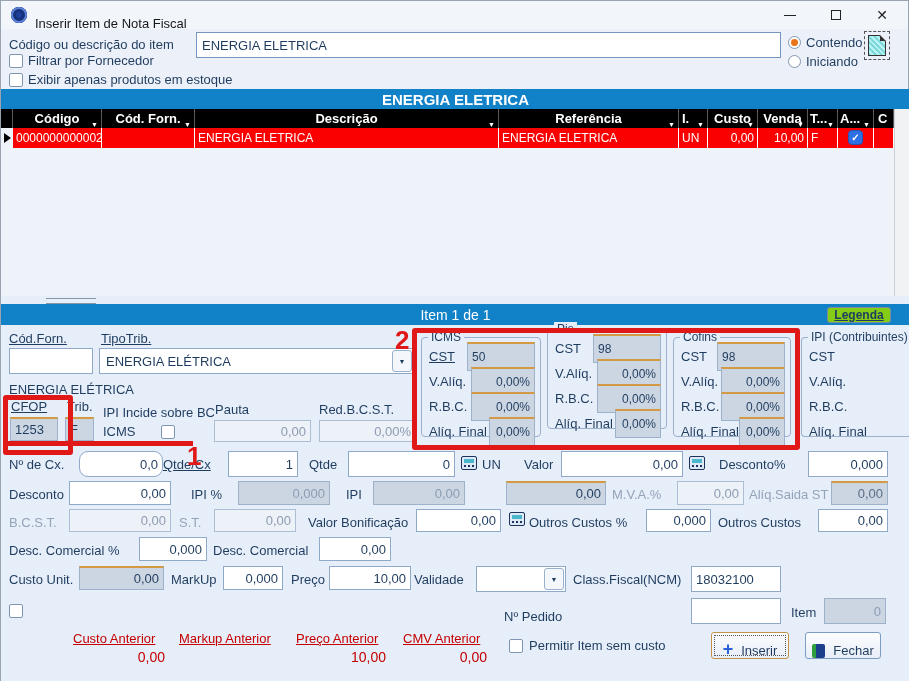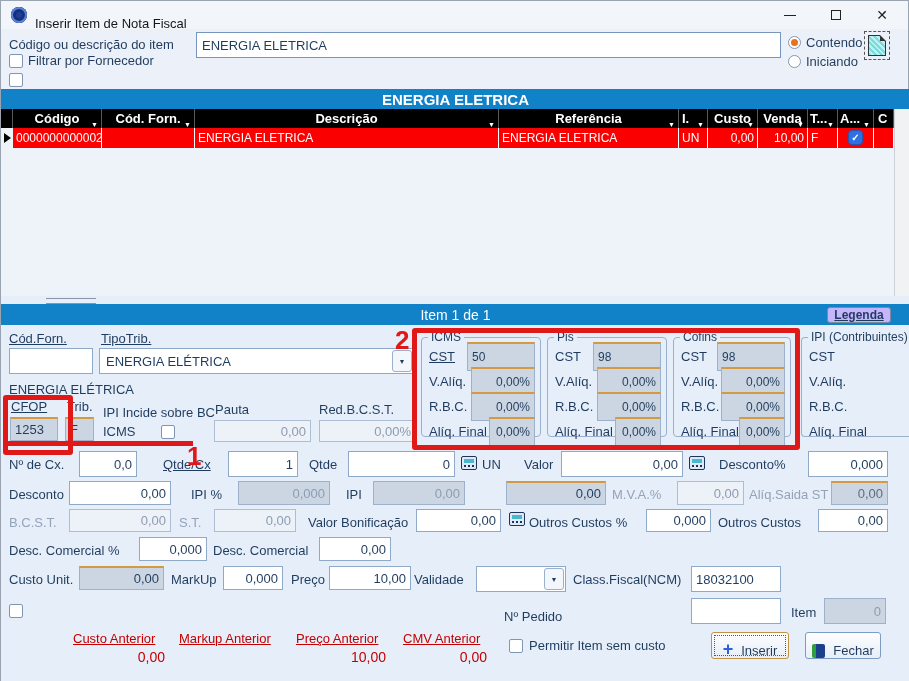--- a/index.html
+++ b/index.html
@@ -47,21 +47,21 @@
   .vsb{position:absolute;left:893px;top:108px;width:16px;height:187px;background:#f1f2f4;border-left:1px solid #ccd1d8;box-sizing:border-box;}
   .rowcheck{width:15px;height:15px;margin:0 auto;background:#2f6fe4;border:1px solid #2456b0;border-radius:4px;
     display:flex;align-items:center;justify-content:center;box-sizing:border-box;}
   .rowcheck::before{content:"✓";color:#fff;font-size:10px;font-weight:bold;}
   
   .splitter{position:absolute;left:0;top:295px;width:909px;height:8px;background:#e6eefa;}
   .grip{position:absolute;left:45px;top:2px;width:50px;height:4px;
     border-top:1.5px solid #8b95a5;border-bottom:1.5px solid #8b95a5;}
   .itembar{position:absolute;left:0;top:303px;width:909px;height:21px;background:#1181c8;color:#fff;
     font-size:14px;display:flex;align-items:center;justify-content:center;}
-  .legendbtn{position:absolute;left:826px;top:306px;width:64px;height:16px;background:#c4b5fd;border:1px solid #7a8aa0;
+  .legendbtn{position:absolute;left:826px;top:306px;width:64px;height:16px;background:#84cc16;border:1px solid #7a8aa0;
     border-radius:3px;font-size:12px;font-weight:bold;color:#1f3c5e;text-decoration:underline;
     display:flex;align-items:center;justify-content:center;box-sizing:border-box;}
   
   .detail{position:absolute;left:0;top:324px;width:909px;height:357px;background:#e6eefa;}
   .fld{position:absolute;background:#fff;border:1px solid #8fa9c9;font-size:13px;color:#1f3c5e;
     display:flex;align-items:center;justify-content:flex-end;padding:0 4px;box-sizing:border-box;white-space:nowrap;overflow:hidden;}
   .fld.left{justify-content:flex-start;}
   .dis{background:#ccd6e3;border:1px solid #9db1cb;border-top:2px solid #d39a43;}
   .dis2{background:#ccd6e3;border:1px solid #9db1cb;color:#8d9cb2;}
   .ldis{background:#edf1f8;border:1px solid #adbdd3;color:#8d9cb2;}
@@ -120,20 +120,21 @@
   <span class="lbl" style="left:8px;top:36px;">Código ou descrição do item</span>
   <input class="sinput" value="ENERGIA ELETRICA" style="">
   <div class="radio sel" style="left:787px;top:35px;"></div>
   <span class="lbl" style="left:805px;top:34px;">Contendo</span>
   <div class="radio" style="left:787px;top:54px;"></div>
   <span class="lbl" style="left:805px;top:53px;">Iniciando</span>
   <div class="flashicon"></div>
   <div class="cb" style="left:8px;top:53px;"></div>
   <span class="lbl" style="left:27px;top:52px;">Filtrar por Fornecedor</span>
   <div class="cb" style="left:8px;top:72px;"></div>
+  <span class="lbl" style="left:27px;top:71px;">Exibir apenas produtos em estoque</span>
 
   <div class="banner">ENERGIA ELETRICA</div>
 
   <div class="ghead" style="left:0;width:12px;"></div>
   <div class="ghead" style="left:12px;width:89px;">
       <span>Código</span>
       <span class="arr"></span>
     </div>
   <div class="ghead" style="left:101px;width:93px;">
       <span>Cód. Forn.</span>
@@ -220,21 +221,21 @@
         </div>
       <div class="trow" style="top:56px;">
           <span class="tl">R.B.C.</span>
           <span class="tfld w-pct">0,00%</span>
         </div>
       <div class="trow" style="top:81px;">
           <span class="tl">Alíq. Final</span>
           <span class="tfld w-fin">0,00%</span>
         </div>
     </div>
-    <div class="taxgrp" style="left:546px;top:12px;width:120px;height:100px;padding-left:24px;">
+    <div class="taxgrp" style="left:546px;top:4px;width:120px;height:100px;padding-left:24px;">
       <span class="tlegend">Pis</span>
       <div class="trow" style="top:6px;">
           <span class="tl">CST</span>
           <span class="tfld w-cst">98</span>
         </div>
       <div class="trow" style="top:31px;">
           <span class="tl">V.Alíq.</span>
           <span class="tfld w-pct">0,00%</span>
         </div>
       <div class="trow" style="top:56px;">
@@ -287,21 +288,21 @@
     <div class="fld dis left" style="left:64px;top:92px;width:29px;height:24px;">F</div>
     <span class="lbl" style="left:102px;top:80px;">IPI Incide sobre BC</span>
     <span class="lbl" style="left:102px;top:99px;">ICMS</span>
     <div class="cb" style="left:160px;top:100px;"></div>
     <span class="lbl" style="left:214px;top:77px;">Pauta</span>
     <div class="fld ldis" style="left:213px;top:95px;width:97px;height:22px;">0,00</div>
     <span class="lbl" style="left:318px;top:77px;">Red.B.C.S.T.</span>
     <div class="fld ldis" style="left:318px;top:95px;width:97px;height:22px;">0,00%</div>
 
     <span class="lbl" style="left:8px;top:132px;">Nº de Cx.</span>
-    <div class="fld" style="left:78px;top:126px;width:58px;height:26px;">0,0</div>
+    <div class="fld" style="left:78px;top:126px;width:84px;height:26px;border-radius:9px;">0,0</div>
     <span class="lbl lnk" style="left:162px;top:132px;text-align:right;">Qtde/Cx</span>
     <div class="fld" style="left:227px;top:126px;width:70px;height:26px;">1</div>
     <span class="lbl" style="left:308px;top:132px;">Qtde</span>
     <div class="fld" style="left:347px;top:126px;width:107px;height:26px;">0</div>
     <div class="calc" style="left:460px;top:131px;"></div>
     <span class="lbl" style="left:481px;top:132px;">UN</span>
     <span class="lbl" style="left:523px;top:132px;">Valor</span>
     <div class="fld" style="left:560px;top:126px;width:122px;height:26px;">0,00</div>
     <div class="calc" style="left:688px;top:131px;"></div>
     <span class="lbl" style="left:718px;top:132px;">Desconto%</span>

